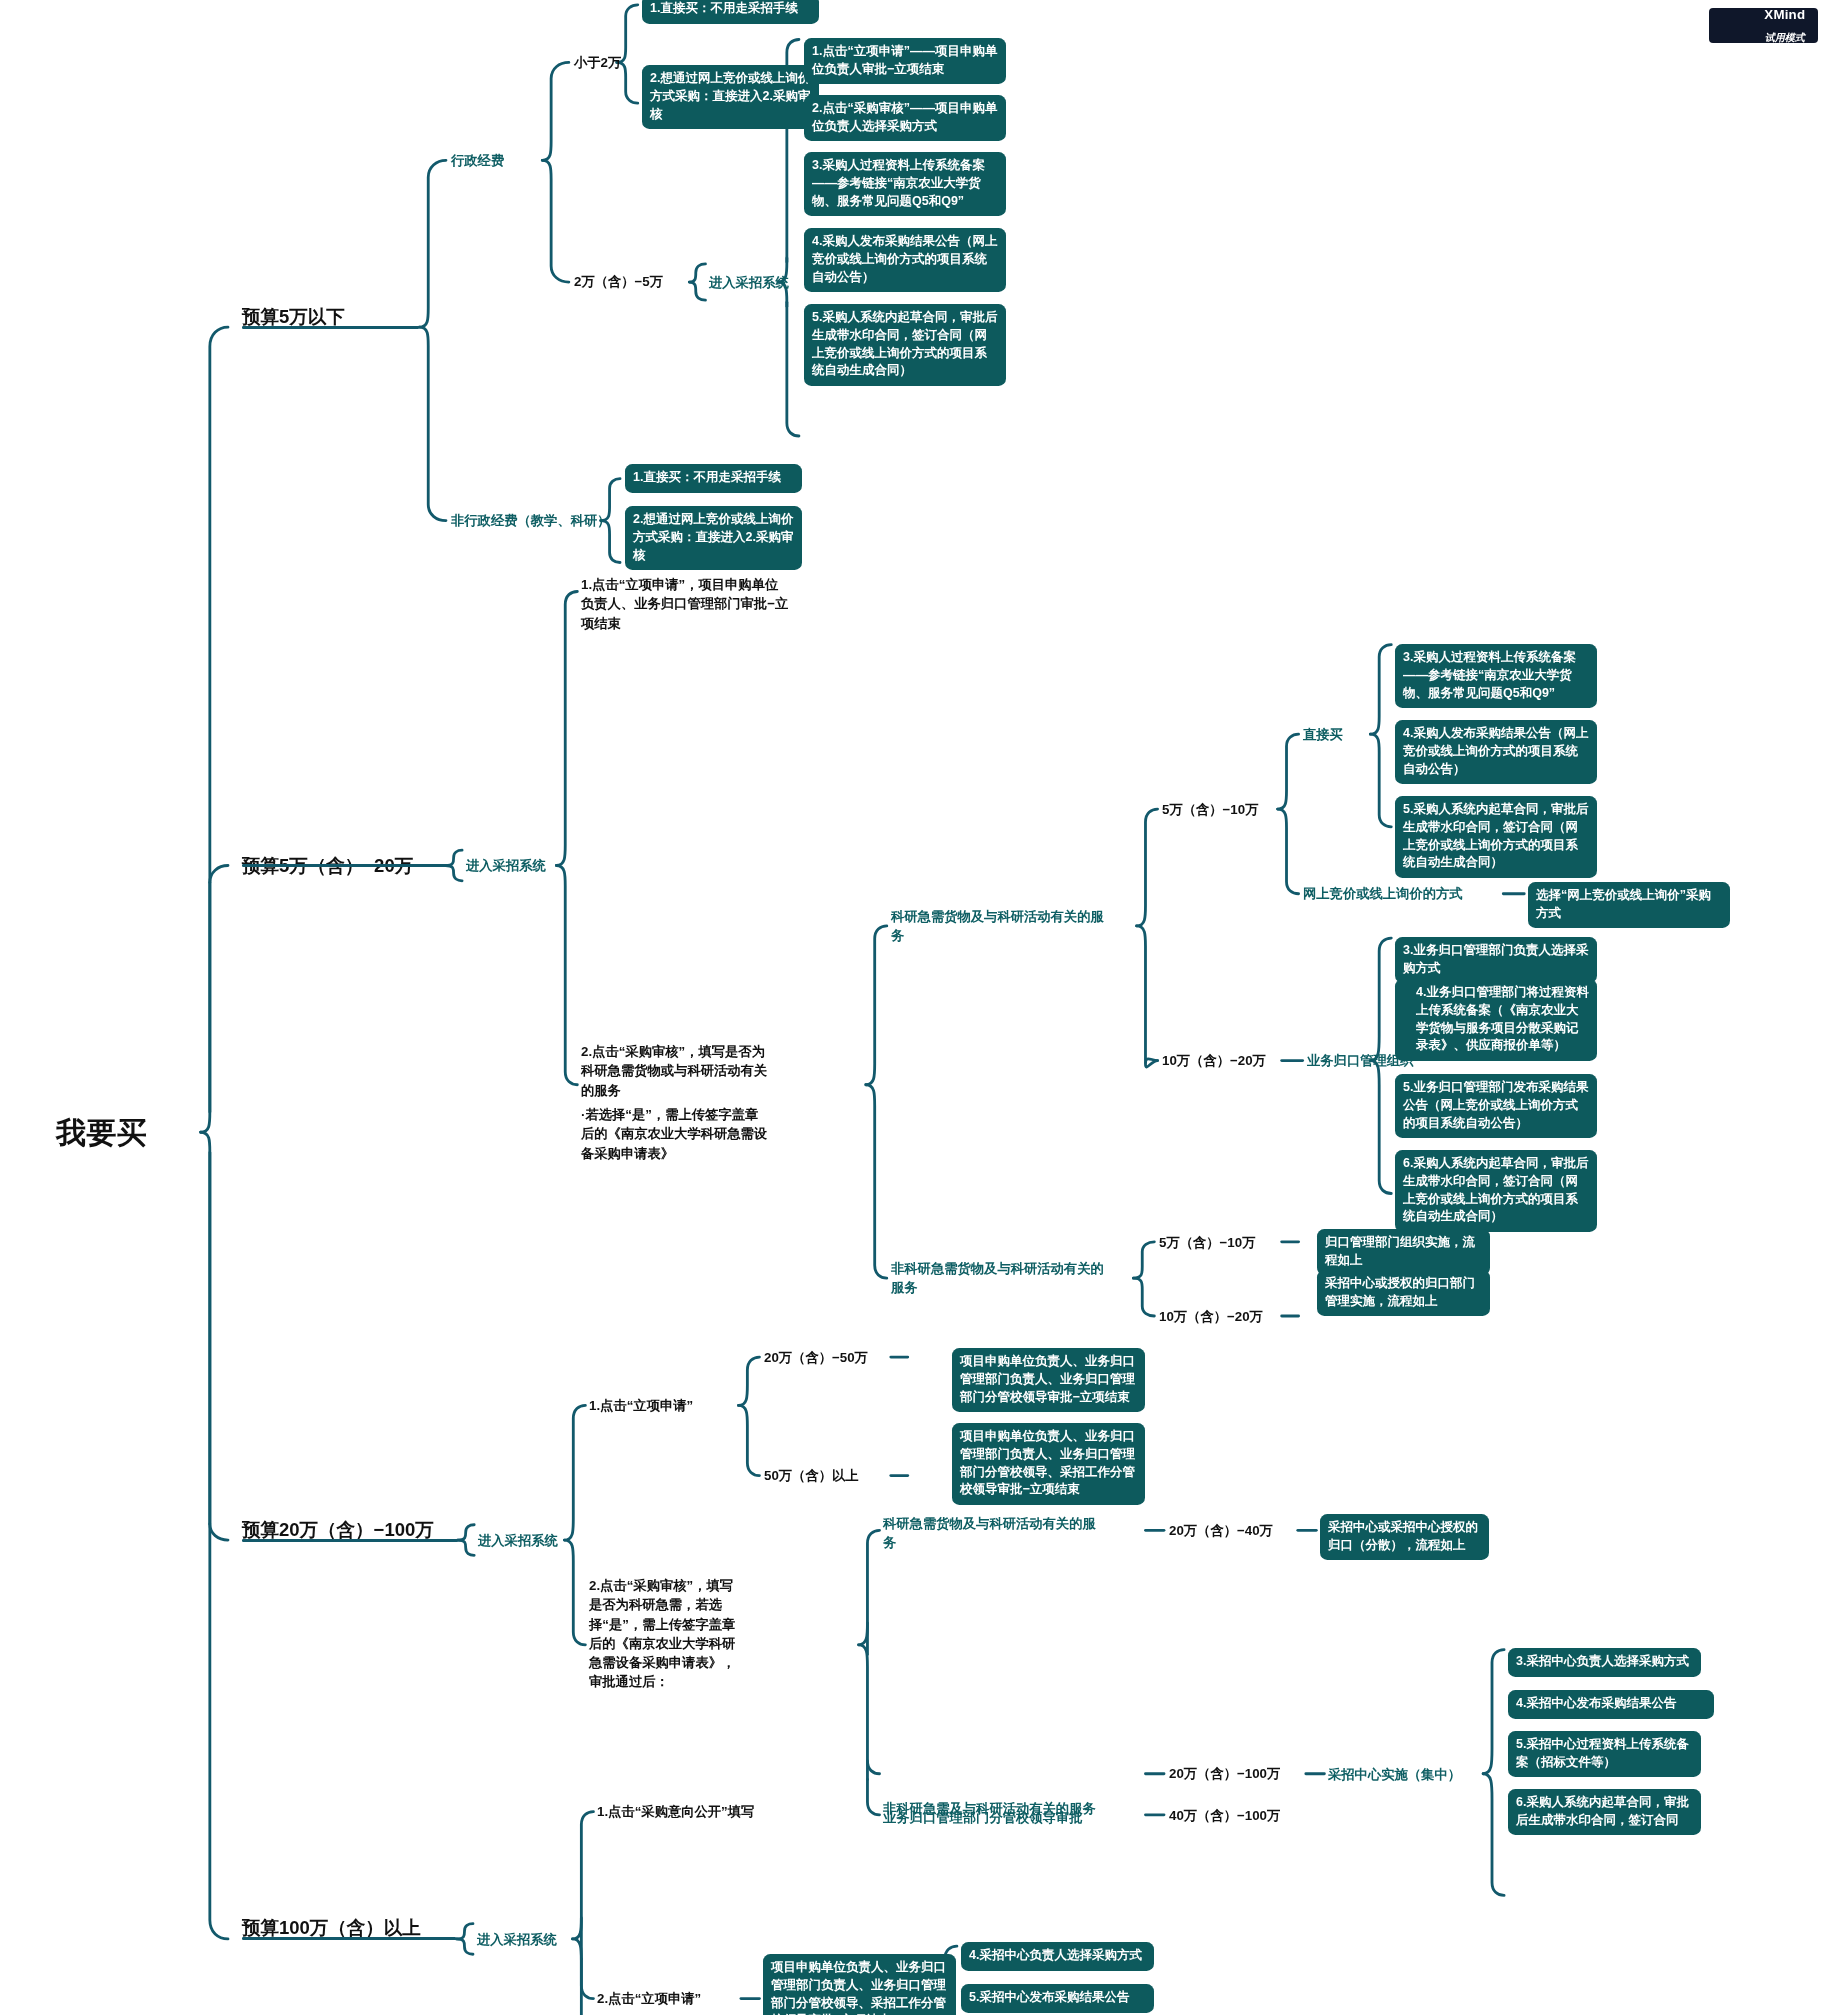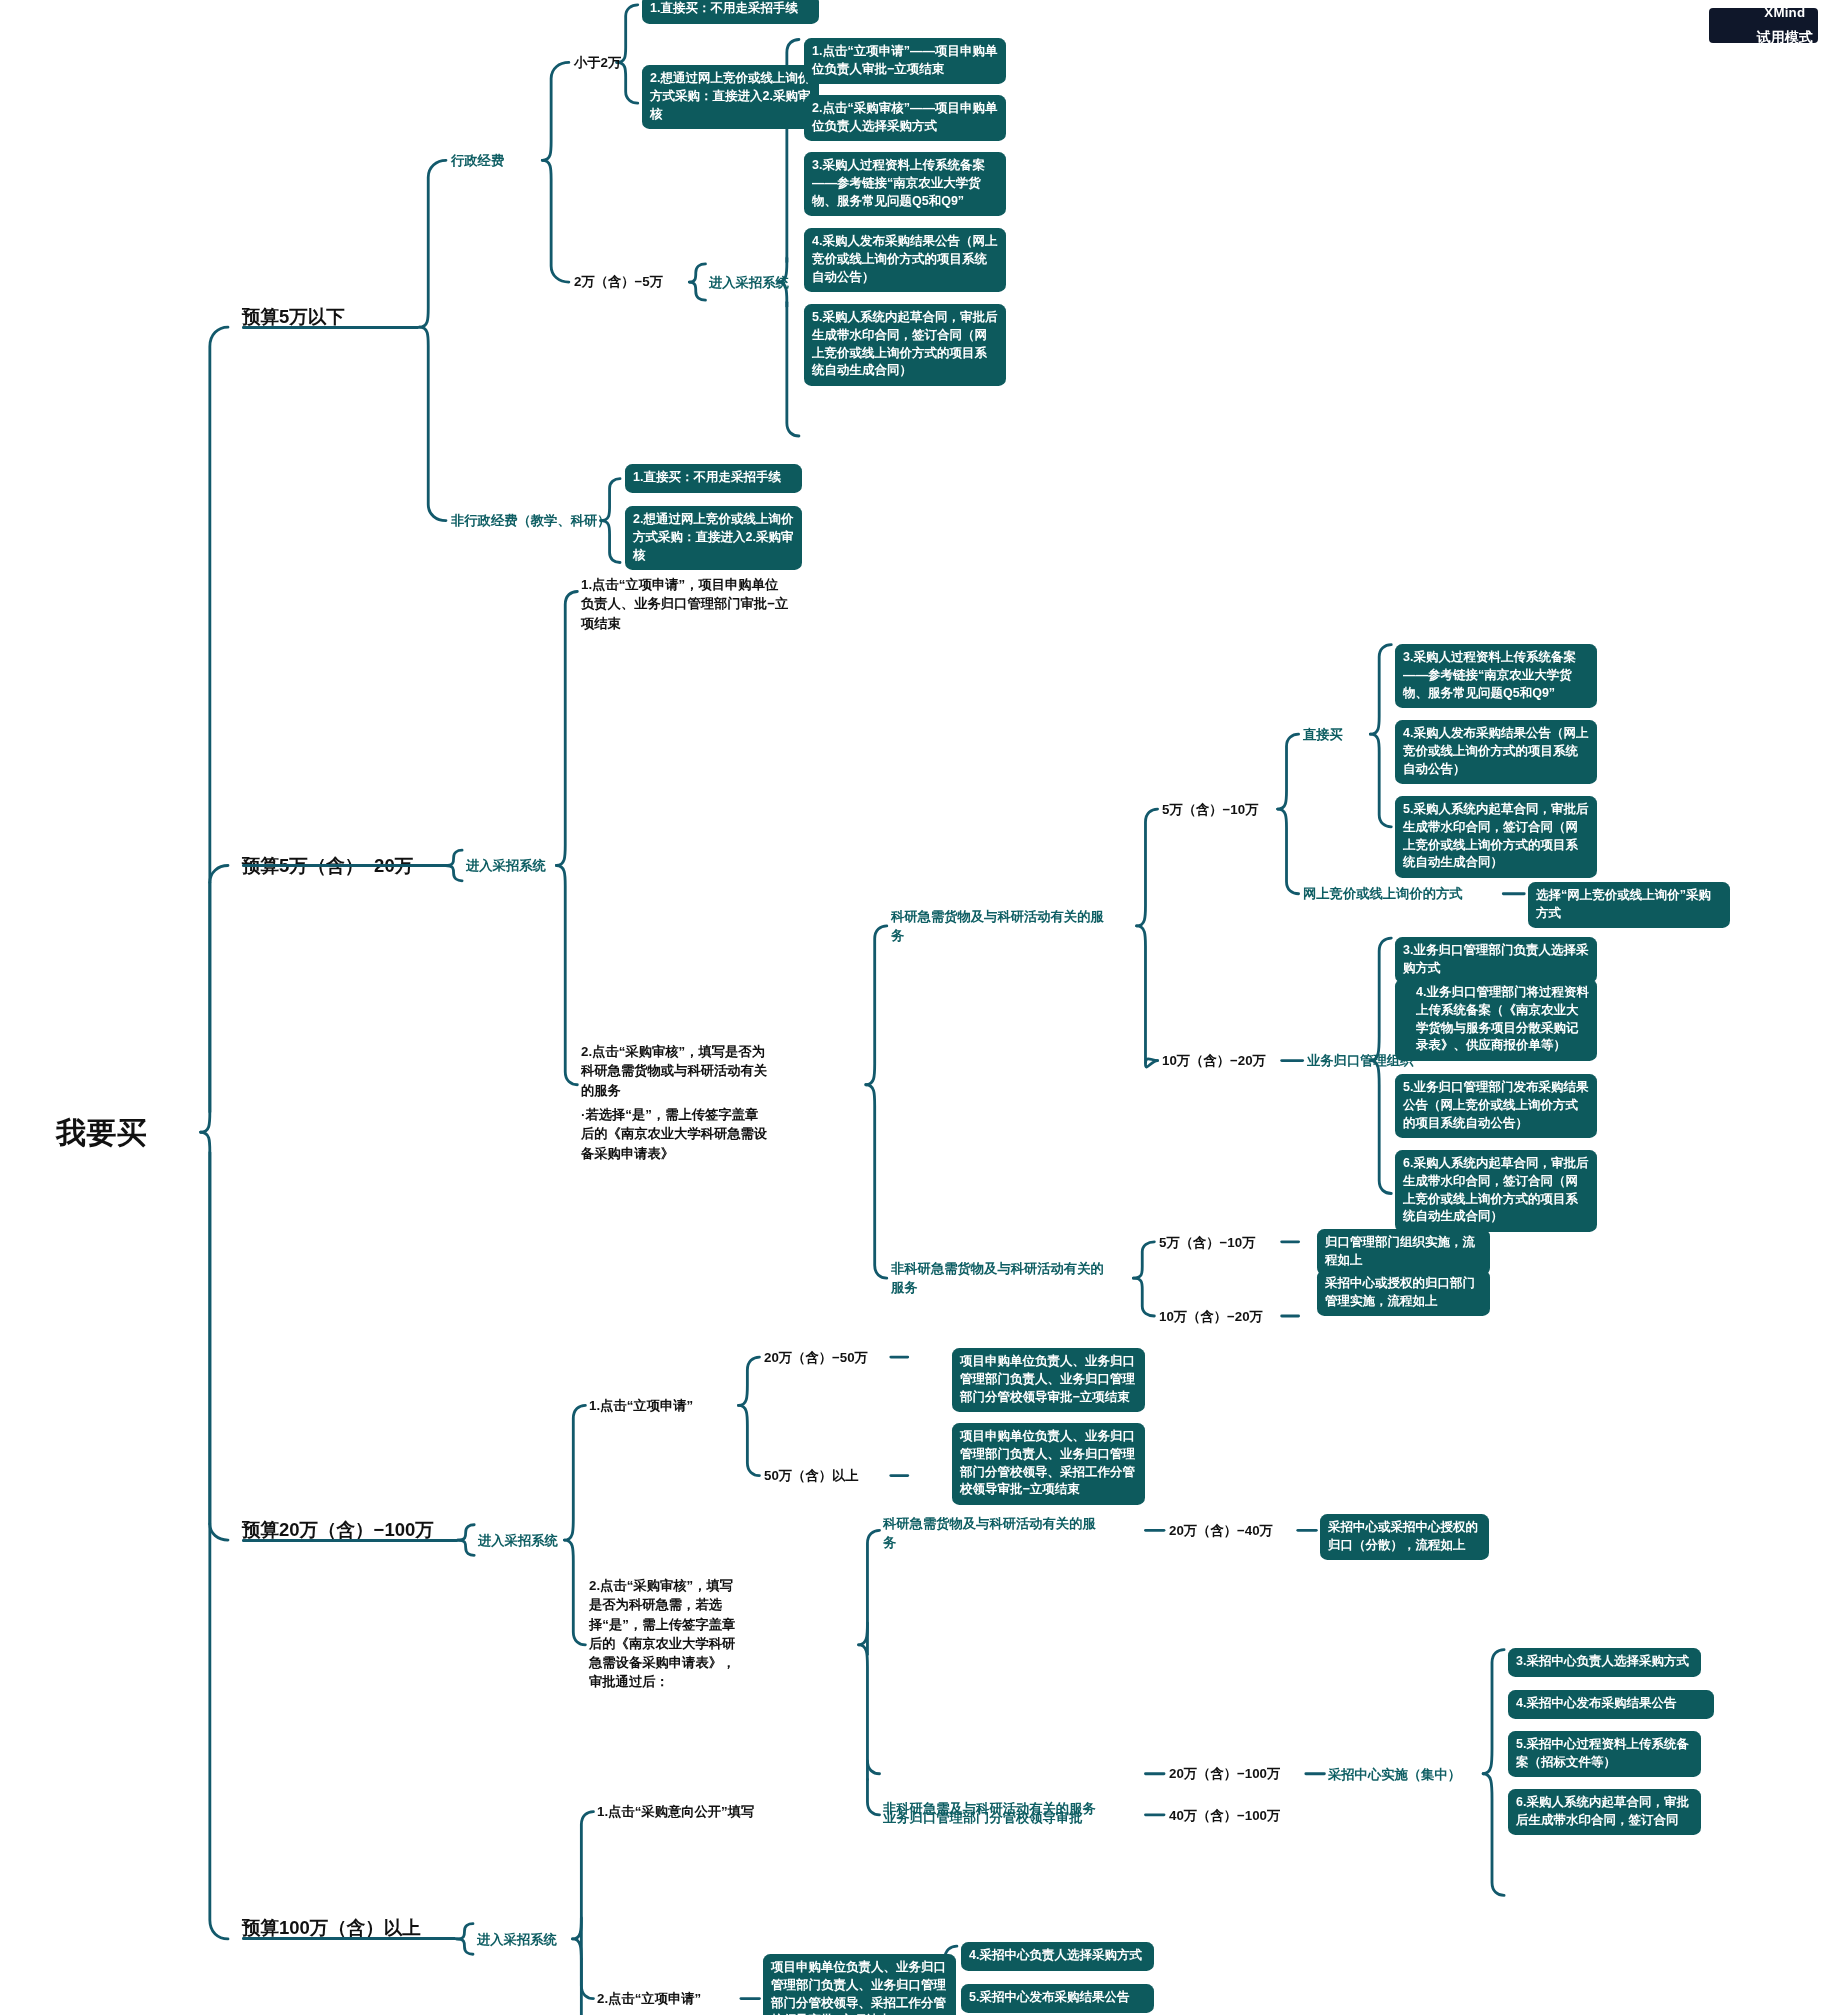--- a/index.html
+++ b/index.html
@@ -42,21 +42,21 @@
 
   
   #xmind-badge{
     position:absolute;right:13.7px;top:8px;width:67px;height:35px;
     background:#0f172a;border-radius:4px;color:#ffffff;
     display:flex;flex-direction:column;align-items:center;justify-content:center;
     line-height:1.1;
     padding-left:42px;
   }
   #xmind-badge .xm-name{font-size:13.3px;font-weight:bold;letter-spacing:0.2px;}
-  #xmind-badge .xm-sub{font-size:14px;font-weight:bold;margin-top:9px;}
+  #xmind-badge .xm-sub{font-size:10px;font-weight:bold;margin-top:9px;font-style:italic;}
 </style>
 </head>
 <body>
 
 <div id="canvas">
 
   <svg id="wires" viewBox="0 0 4545 5507">
     <g fill="none" stroke="#12596b" stroke-width="7" stroke-linecap="round">
 
       <path d="M497 2810 C 520 2810 520 2790 520 2760 L520 860 C520 830 540 812 565 812"></path>

